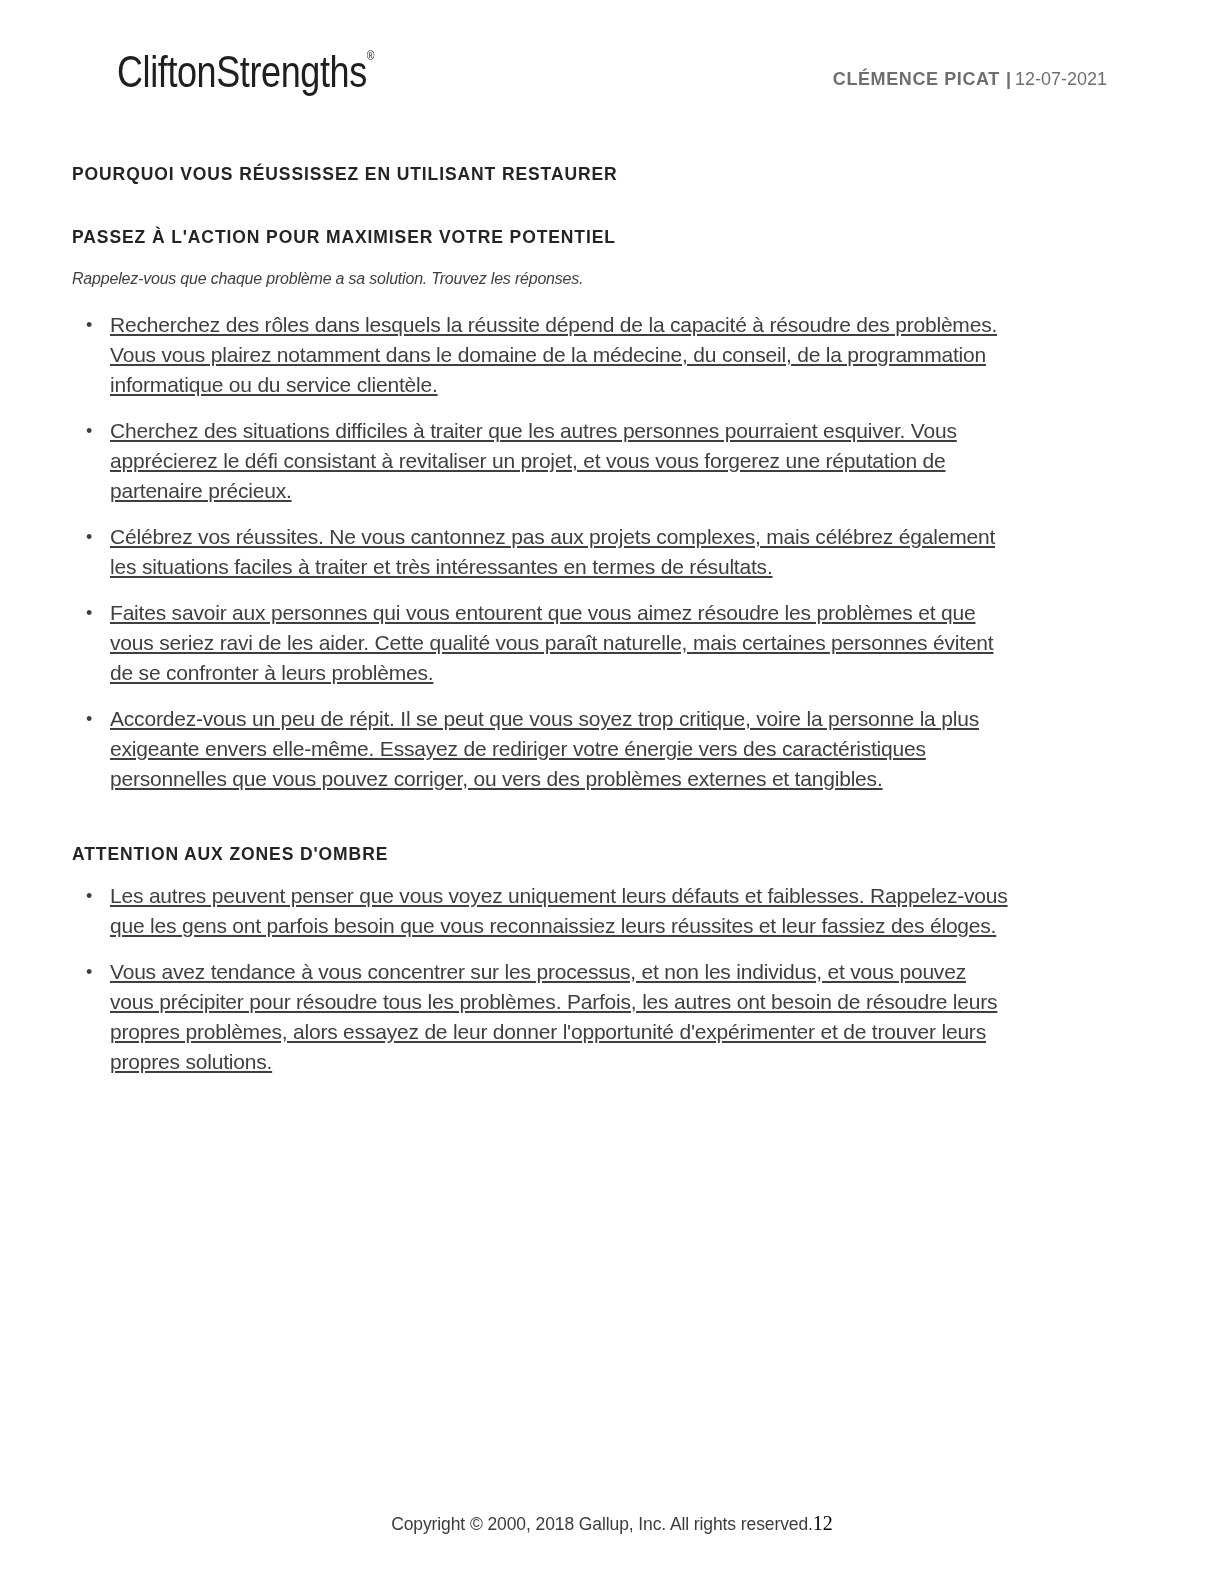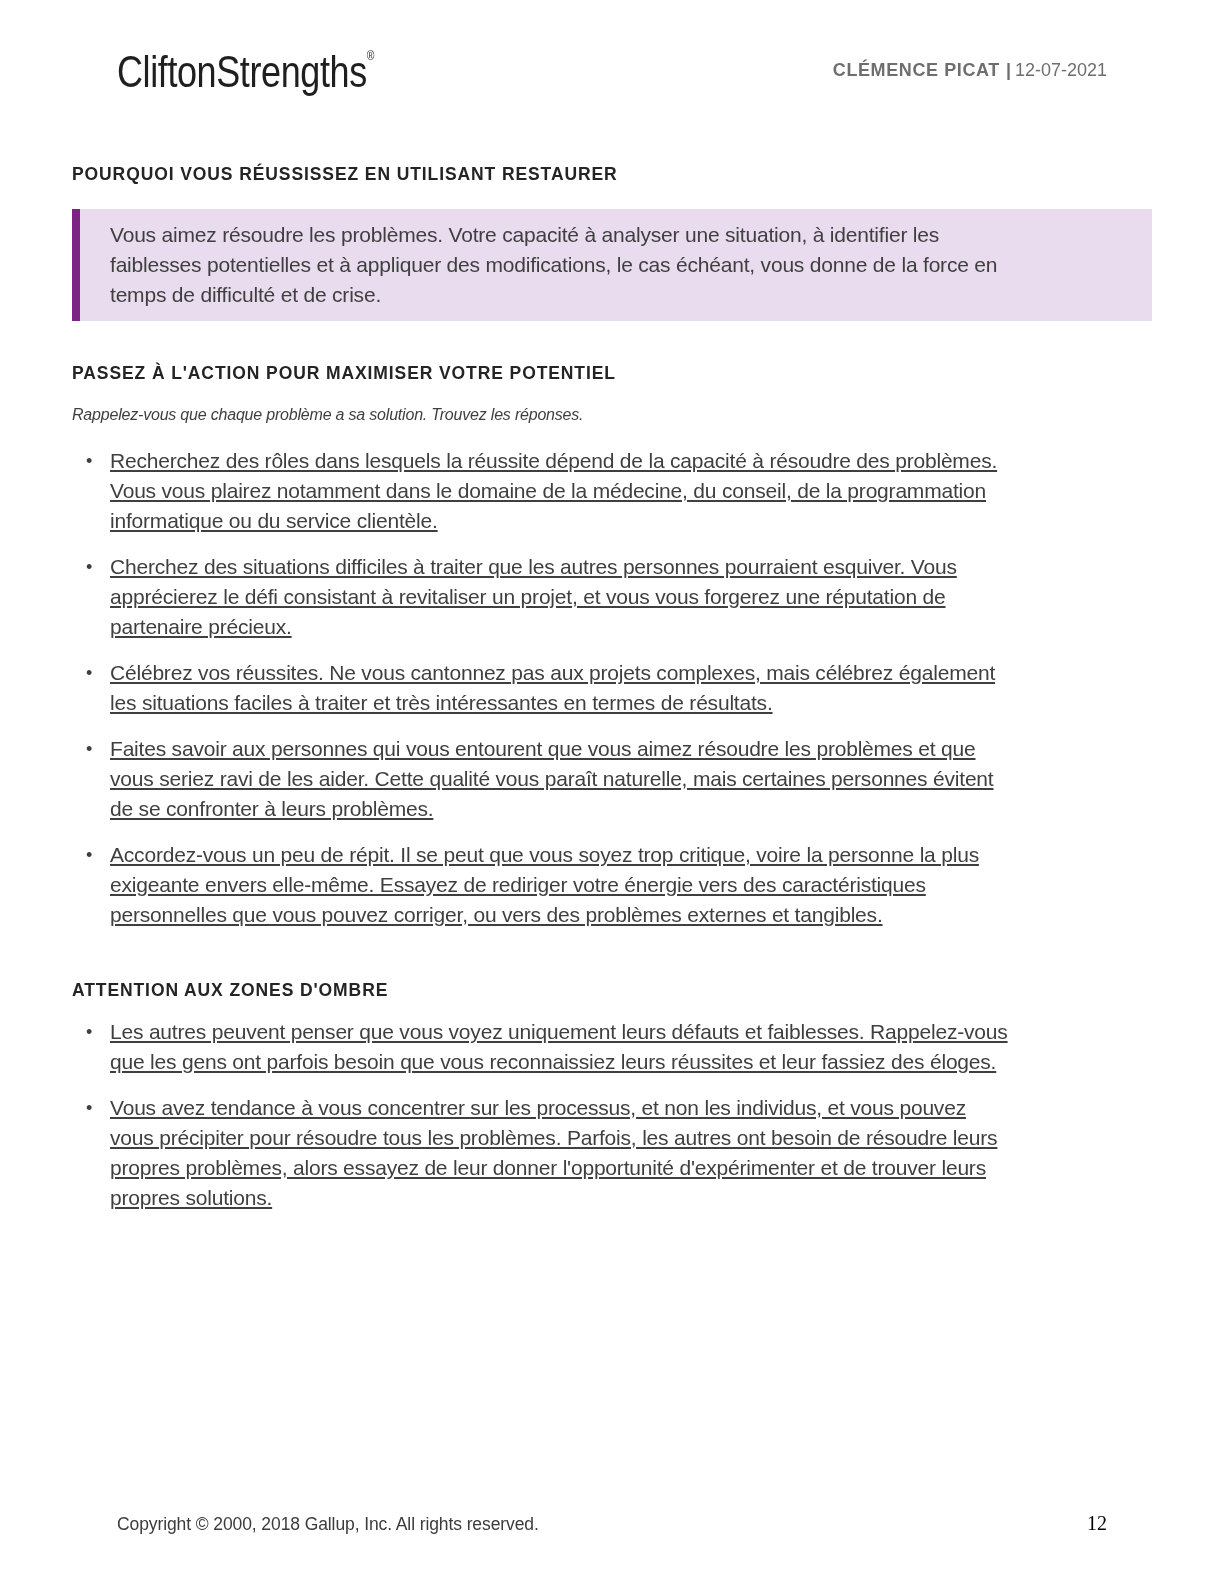--- a/index.html
+++ b/index.html
@@ -13,21 +13,21 @@
     position: relative;
     width: 1224px; height: 1584px;
     background: #ffffff;
     overflow: hidden;
   }
 
   
   .header {
     display: flex;
     justify-content: space-between;
-    align-items: flex-start;
+    align-items: center;
     padding: 46px 117px 0 117px;
   }
   .logo {
     font-size: 45px;
     font-weight: 400;
     color: #1f1f1f;
     letter-spacing: -0.5px;
     transform: scaleX(0.80);
     transform-origin: left top;
     line-height: 52px;
@@ -112,21 +112,21 @@
     color: var(--body, #3f3f3f);
     text-decoration: underline;
   }
 
   
   .footer {
     position: absolute;
     left: 117px; right: 117px;
     top: 1512px;
     display: flex;
-    justify-content: space-between;
+    justify-content: center;
     align-items: baseline;
   }
   .copyright {
     font-size: 17.5px;
     color: #3c3c3c;
     letter-spacing: -0.1px;
   }
   .pagenum {
     font-family: "Liberation Serif", serif;
     font-size: 20px;
@@ -142,23 +142,20 @@
     <div class="logo"><span>CliftonStrengths</span><sup>®</sup></div>
     <div class="meta">
       <span class="name">CLÉMENCE PICAT</span><span class="sep">|</span><span class="date">12-07-2021</span>
     </div>
   </div>
 
   <div class="main">
 
     <h2 class="h-why">POURQUOI VOUS RÉUSSISSEZ EN UTILISANT RESTAURER</h2>
 
-    <div class="callout">
-      <p>Vous aimez résoudre les problèmes. Votre capacité à analyser une situation, à identifier les faiblesses potentielles et à appliquer des modifications, le cas échéant, vous donne de la force en temps de difficulté et de crise.</p>
-    </div>
 
     <h2 class="h-action">PASSEZ À L'ACTION POUR MAXIMISER VOTRE POTENTIEL</h2>
     <p class="intro">Rappelez-vous que chaque problème a sa solution. Trouvez les réponses.</p>
 
     <ul class="bullets">
       <li>
         <span class="dot">•</span>
         <span class="li-text">Recherchez des rôles dans lesquels la réussite dépend de la capacité à résoudre des problèmes. Vous vous plairez notamment dans le domaine de la médecine, du conseil, de la programmation informatique ou du service clientèle.</span>
       </li>
       <li>

